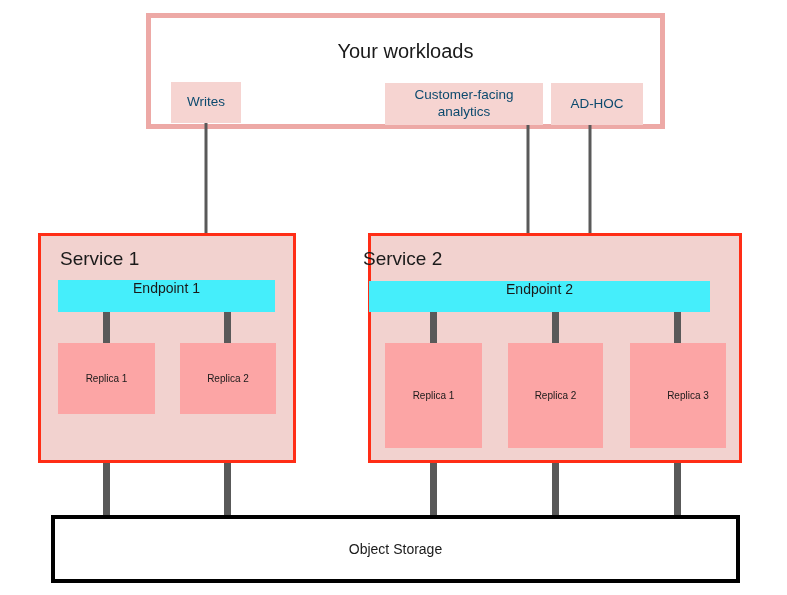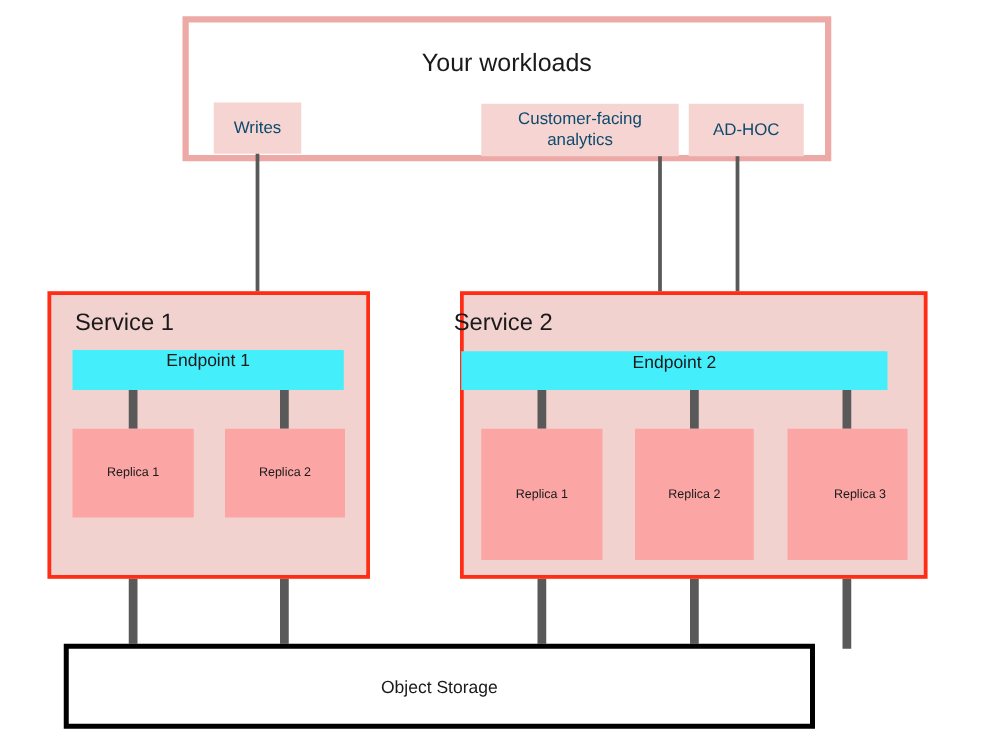--- a/index.html
+++ b/index.html
@@ -92,21 +92,21 @@
     align-items: center;
     justify-content: center;
     box-sizing: border-box;
   }
 
   
   .storage-box {
     position: absolute;
     left: 51px;
     top: 515px;
-    width: 601px;
+    width: 689px;
     height: 68px;
     border: 4px solid #000000;
     background: #ffffff;
     box-sizing: border-box;
     display: flex;
     align-items: center;
     justify-content: center;
     font-size: 14px;
     color: #1a1a1a;
   }

